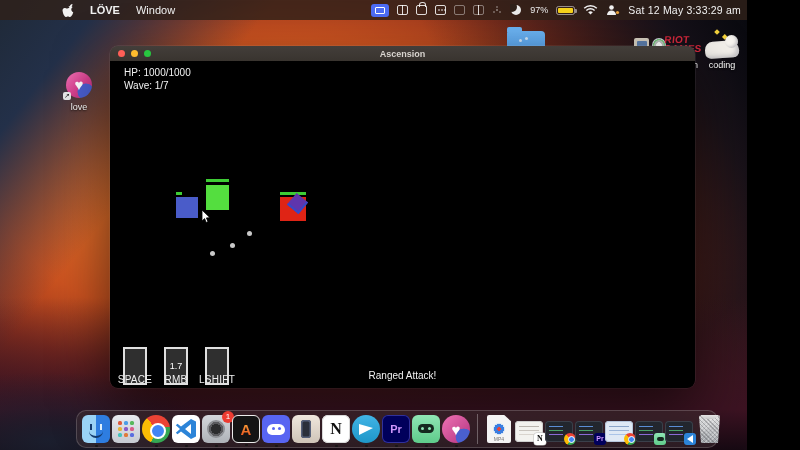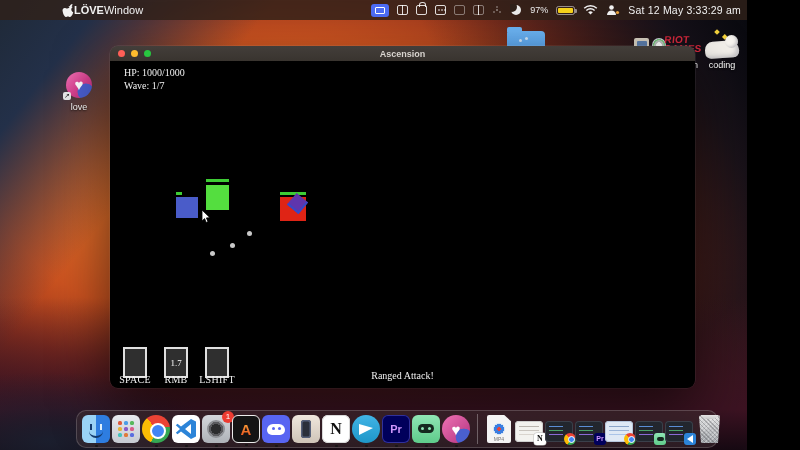--- a/index.html
+++ b/index.html
@@ -18,21 +18,21 @@
   .wp-bottom { position:absolute; inset:0;
     background: linear-gradient(to top, #170a13 0%, #3c1322 9%, rgba(60,19,34,0) 34%); }
   .wp-bottomleft { position:absolute; inset:0;
     background: radial-gradient(ellipse 30% 22% at 6% 98%, rgba(26,32,48,0.9), rgba(26,32,48,0) 70%); }
   .right-black { position:absolute; top:0; bottom:0; left:747px; width:53px; background:#000; }
 
   
   .menubar { position:absolute; top:0; left:0; width:747px; height:20px;
     background:rgba(47,33,26,0.82); display:flex; align-items:center;
     color:#f2f2f2; font-size:11px; }
-  .mb-left { display:flex; align-items:center; padding-left:62px; }
+  .mb-left { display:flex; align-items:center; gap:16px; padding-left:62px; }
   .mb-appname { font-weight:bold; }
   .mb-right { margin-left:auto; display:flex; align-items:center; gap:8px; padding-right:6px; }
   .mi { display:inline-flex; align-items:center; justify-content:center; height:14px; }
   .mi-screen { width:18px; height:13px; background:#4d6cf5; border-radius:3px; }
   .mi-screen i { width:10px; height:7px; border:1.2px solid #fff; border-radius:1px; display:block; }
   .glyph-box { width:11px; height:10px; border:1.2px solid rgba(255,255,255,0.85); border-radius:2px; position:relative; }
   .glyph-box.dim { border-color:rgba(255,255,255,0.4); }
   .glyph-split::after { content:""; position:absolute; left:4px; top:-1px; bottom:-1px; width:1.2px; background:rgba(255,255,255,0.85); }
   .glyph-lock::before { content:""; position:absolute; left:2px; top:-4px; width:5px; height:4px;
     border:1.2px solid rgba(255,255,255,0.85); border-bottom:none; border-radius:3px 3px 0 0; }
@@ -86,28 +86,28 @@
   
   .gamewin { left:110px; top:46px; width:585px; height:342px; border-radius:8px;
     box-shadow:0 22px 55px rgba(0,0,0,0.6), 0 0 0 0.5px rgba(255,255,255,0.15); }
   .titlebar { position:absolute; left:0; top:0; right:0; height:15px; background:linear-gradient(#433e3a,#39342f);
     border-radius:8px 8px 0 0; display:flex; align-items:center; }
   .tl { width:7px; height:7px; border-radius:50%; margin-left:6px; }
   .tl:first-child { margin-left:8px; }
   .tl-red { background:#ff5f57; } .tl-yellow { background:#febc2e; } .tl-green { background:#28c840; }
   .wintitle { position:absolute; left:0; right:0; text-align:center; color:#d8d4cf; font-size:9px; font-weight:bold; }
   .gamecontent { position:absolute; left:0; top:15px; right:0; bottom:0; background:#000; border-radius:0 0 8px 8px; overflow:hidden;
-    font-family:Liberation Serif, serif; }
+    font-family:Liberation Sans, sans-serif; }
   .hud { position:absolute; left:14px; top:5px; color:#f2f2f2; font-size:10px; line-height:13px; }
   .entity, .hpbar, .proj, .diamond { position:absolute; }
   .proj { border-radius:50%; }
   .status-text { position:absolute; left:0; right:0; top:309px; text-align:center; color:#f2f2f2; font-size:10px; }
   .ability-bar { position:absolute; left:13px; top:286px; display:flex; gap:17px; }
   .slot { width:24px; height:24px; position:relative; }
-  .slot-box { width:24px; height:31px; background:#2f2f2f; border:2px solid #e0e0e0; position:relative;
+  .slot-box { width:24px; height:38px; background:#2f2f2f; border:2px solid #e0e0e0; position:relative;
     display:flex; align-items:center; justify-content:center; }
   .slot-cd { color:#fff; font-size:9px; background:transparent; }
   .slot-key { position:absolute; top:27px; left:50%; transform:translateX(-50%); color:#f0f0f0; font-size:10px; letter-spacing:0.3px; white-space:nowrap; }
   .cursor-svg { position:absolute; left:91px; top:148px; width:10px; height:15px; }
 
   
   .dock { left:76px; top:410px; width:642px; height:38px; border-radius:10px;
     background:rgba(68,50,55,0.45); border:0.5px solid rgba(255,255,255,0.18);
     display:flex; align-items:center; padding:0 5px; gap:2px; }
   .dk { position:relative; width:28px; height:28px; border-radius:6px; flex:0 0 auto; }

